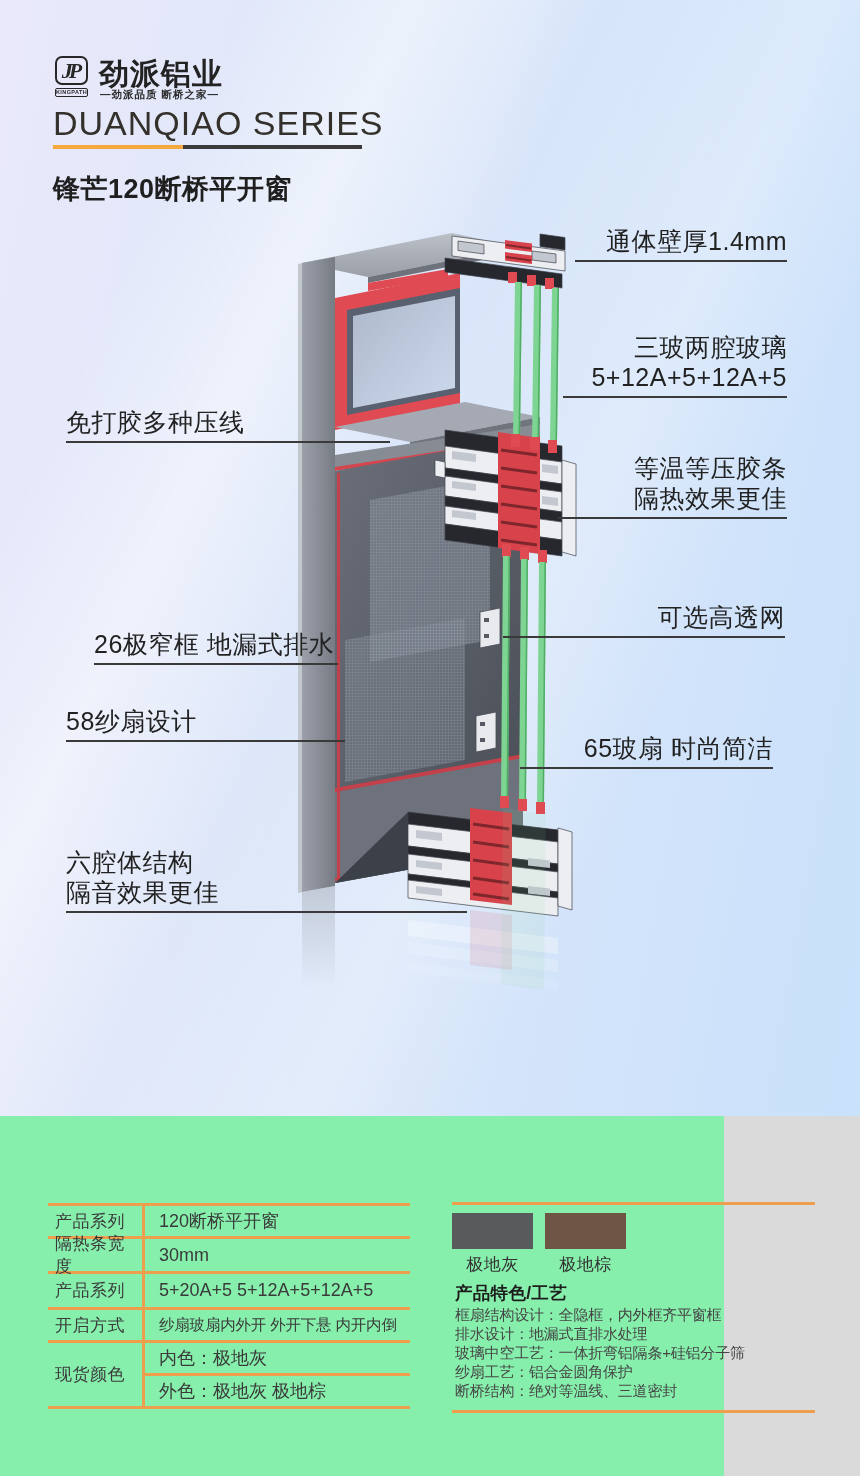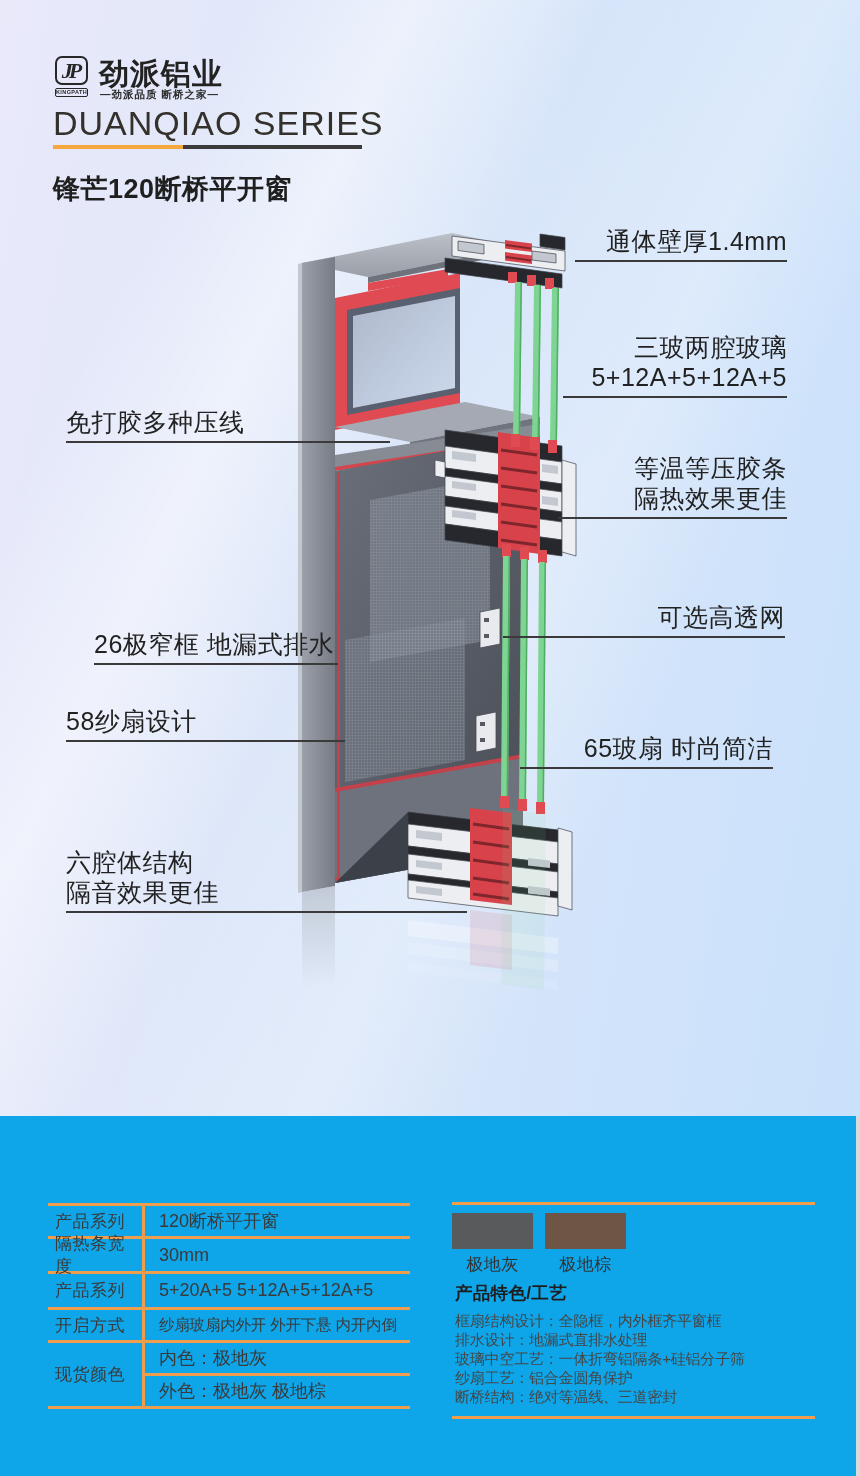--- a/index.html
+++ b/index.html
@@ -40,21 +40,21 @@
     background:linear-gradient(to right,#f5a83d 0,#f5a83d 42%,#3b3b3b 42%,#3b3b3b 100%);
   }
   .product-title{position:absolute;left:53px;top:171px;font-size:27px;font-weight:700;color:#1f1f1f;letter-spacing:.5px;}
   
   .callout{
     position:absolute;border-bottom:2px solid #3a3a3a;padding-bottom:4px;
     font-size:25px;color:#222;line-height:30px;letter-spacing:.5px;
   }
   .callout.right{text-align:right;}
   
-  .specs{position:absolute;left:0;top:1116px;width:856px;height:360px;background:#0ea5e9;}
+  .specs{position:absolute;left:0;top:1116px;width:724px;height:360px;background:#86efac;}
   .spec-table{
     position:absolute;left:48px;top:87px;width:362px;box-sizing:border-box;
     border-top:3px solid #ef9e4d;border-bottom:3px solid #ef9e4d;
   }
   .srow{display:flex;}
   .srow + .srow{border-top:3px solid #ef9e4d;}
   .srow .lab{
     width:97px;box-sizing:border-box;border-right:3px solid #ef9e4d;
     display:flex;align-items:center;padding-left:7px;
     font-size:17px;color:#3a3a3a;letter-spacing:.5px;flex-shrink:0;
@@ -70,21 +70,21 @@
     height:30px;display:flex;align-items:center;padding-left:14px;font-size:18px;color:#3a3a3a;
   }
   .val-stack .sub:first-child{border-bottom:3px solid #ef9e4d;}
   
   .col-right{position:absolute;left:452px;top:86px;width:363px;}
   .oline{height:3px;background:#ef9e4d;}
   .swatches{position:relative;height:62px;margin-top:8px;}
   .swatch{position:absolute;top:0;width:81px;height:36px;}
   .swatch-label{position:absolute;top:40px;font-size:17px;color:#333;text-align:center;width:81px;letter-spacing:.5px;}
   .features-h{margin-top:6px;font-size:17.5px;font-weight:800;color:#1d1d1d;letter-spacing:.3px;padding-left:3px;}
-  .features{margin-top:6px;padding-left:3px;}
+  .features{padding-left:3px;}
   .features .fitem{font-size:15px;color:#464646;line-height:19px;letter-spacing:-.2px;}
   .col-right .oline.bottom{margin-top:10px;}
   
   .render{position:absolute;left:250px;top:210px;width:440px;height:840px;}
 </style>
 </head>
 <body>
 
 <div class="page">
   <div class="hero">

